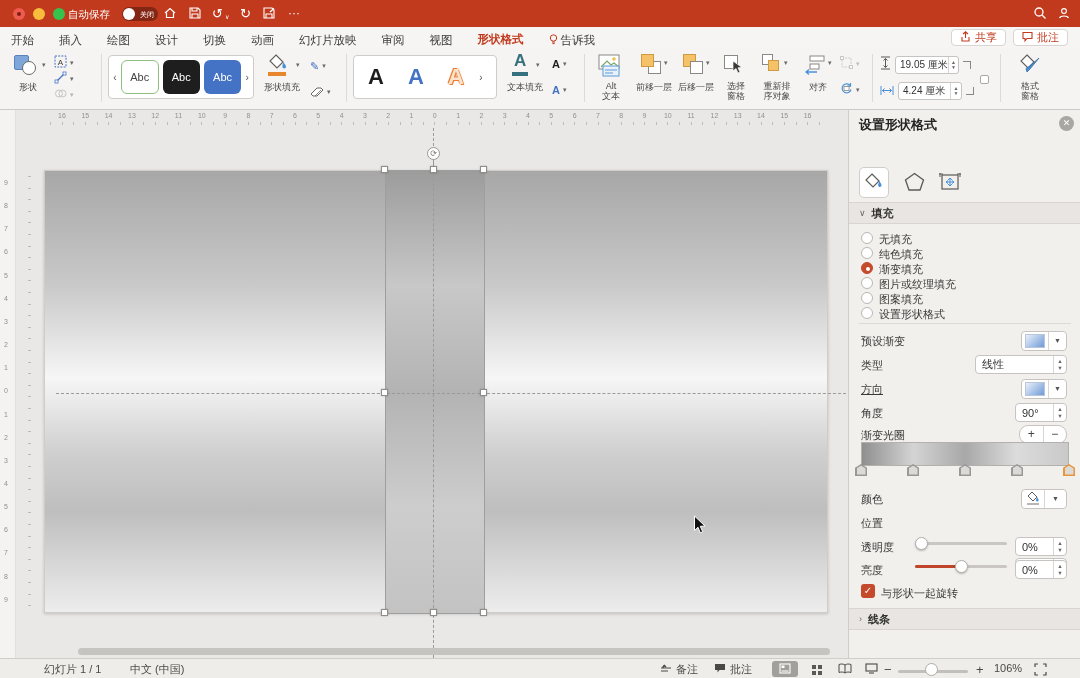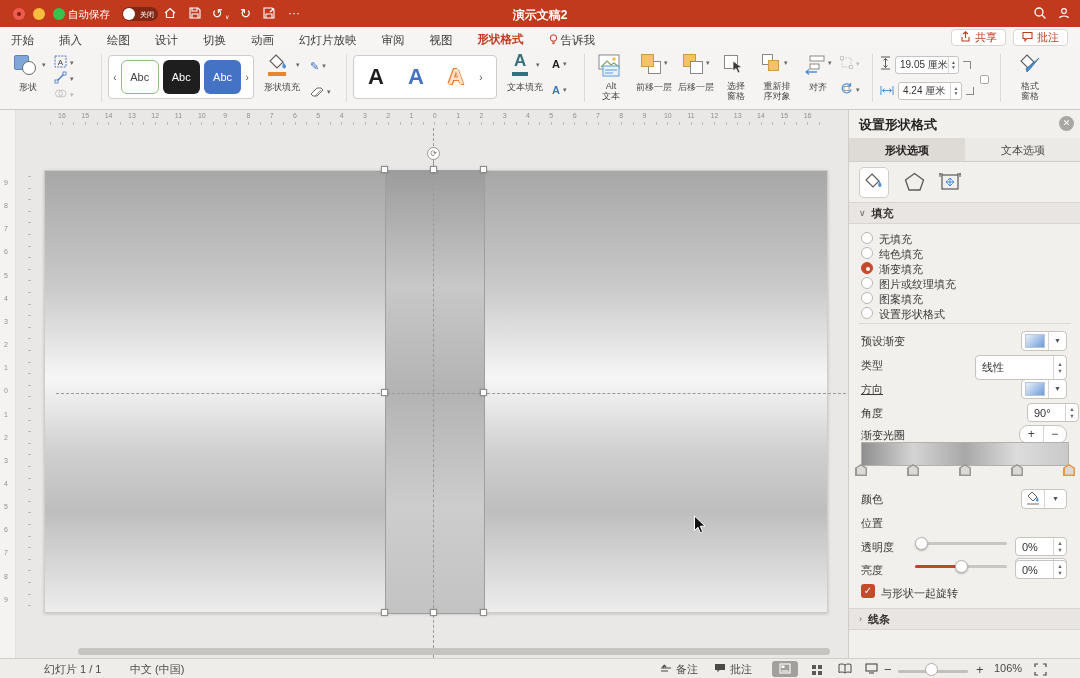--- a/index.html
+++ b/index.html
@@ -81,21 +81,21 @@
   .icon-flat{top:60px;width:30px;height:26px;display:flex;align-items:center;justify-content:center;}
   .band{left:0;width:232px;height:22px;background:#E8E5E2;border-top:1px solid #D8D5D2;border-bottom:1px solid #D8D5D2;display:flex;align-items:center;gap:6px;padding-left:10px;font-weight:bold;font-size:11px;color:#34332f;}
   .band .bch{font-weight:normal;font-size:9px;color:#6a6865;}
   .radio{width:12px;height:12px;border-radius:50%;background:#fff;border:1px solid #B9B6B3;}
   .radio.sel{background:#C5492B;border-color:#C5492B;}
   .radio.sel::after{content:"";position:absolute;left:4px;top:4px;width:4px;height:4px;border-radius:50%;background:#fff;}
   .prow-lbl{left:12px;font-size:11px;color:#3B3A39;white-space:nowrap;}
   .swatchbtn{width:46px;height:20px;background:#fff;border:1px solid #C6C3C0;border-radius:4px;display:flex;align-items:center;}
   .swatchbtn .sw{width:20px;height:14px;margin-left:3px;background:linear-gradient(135deg,#EAF1FA 0%,#6F9BD8 100%);border:1px solid #B9C6D9;}
   .swatchbtn .dd{flex:1;text-align:center;font-size:7px;color:#55534f;border-left:1px solid #D8D5D2;height:100%;line-height:18px;margin-left:3px;}
-  .combo{height:25px;background:#fff;border:1px solid #C6C3C0;border-radius:4px;display:flex;align-items:center;}
+  .combo{height:19px;background:#fff;border:1px solid #C6C3C0;border-radius:4px;display:flex;align-items:center;}
   .combo .cval{flex:1;padding-left:6px;font-size:11px;color:#333;}
   .combo .cstp{width:13px;height:100%;border-left:1px solid #D8D5D2;display:flex;flex-direction:column;align-items:center;justify-content:center;font-size:5.5px;color:#666;line-height:1.2;}
   .pnum{width:52px;height:19px;}
   .plusminus{width:48px;height:19px;background:#fff;border:1px solid #C6C3C0;border-radius:9px;display:flex;}
   .plusminus span{flex:1;text-align:center;line-height:17px;font-size:12px;color:#444;}
   .plusminus span:first-child{border-right:1px solid #D8D5D2;}
   #gbar{left:12px;top:332px;width:208px;height:24px;border:1px solid #B3B0AD;
     background:linear-gradient(90deg,#8F8F8F 0%,#D4D4D4 25%,#A8A8A8 50%,#DCDCDC 75%,#C9C9C9 100%);}
   .gstop{position:absolute;top:354px;width:12px;height:12px;clip-path:polygon(50% 0,100% 32%,100% 100%,0 100%,0 32%);background:#9A9896;}
   .gstop::after{content:"";position:absolute;left:1.5px;top:1.5px;width:9px;height:9px;clip-path:polygon(50% 0,100% 32%,100% 100%,0 100%,0 32%);background:#DCDAD7;}
@@ -140,21 +140,20 @@
     </div>
     <div class="abs tb-ic" style="left:212px;">↺<span class="abs" style="font-size:6px;top:4px;left:13px;">∨</span></div>
     <div class="abs tb-ic" style="left:240px;">↻</div>
     <div class="abs tb-svg" style="left:262px;">
       <svg width="14" height="14" viewBox="0 0 14 14">
           <path d="M2 2 H10 L12 4 V12 H2 Z M4 8 H10 V12 H4 Z" fill="none" stroke="#fff" stroke-width="1.1"></path>
           <path d="M8 6 L12 2.5" stroke="#fff" stroke-width="1.4"></path>
         </svg>
     </div>
     <div class="abs tb-txt" style="left:288px;top:6px;font-size:12px;">···</div>
-    <div id="win-title" class="abs">演示文稿2</div>
     <div class="abs tb-svg" style="left:1033px;">
       <svg width="14" height="14" viewBox="0 0 14 14">
           <circle cx="6" cy="6" r="4" fill="none" stroke="#fff" stroke-width="1.3"></circle>
           <path d="M9 9 L12.5 12.5" stroke="#fff" stroke-width="1.3"></path>
         </svg>
     </div>
     <div class="abs tb-svg" style="left:1057px;">
       <svg width="14" height="14" viewBox="0 0 14 14">
           <circle cx="7" cy="5" r="2.4" fill="none" stroke="#fff" stroke-width="1.1"></circle>
           <path d="M2.5 12 C3.5 9.3 10.5 9.3 11.5 12" fill="none" stroke="#fff" stroke-width="1.1"></path>
@@ -492,24 +491,20 @@
         </svg>
     </div>
 
     <div id="hscroll" class="abs"></div>
   </div>
 
   <div id="panel" class="abs">
     <div id="panel-title" class="abs">设置形状格式</div>
     <div id="panel-close" class="abs">✕</div>
 
-    <div class="ptabs abs">
-      <span class="ptab active">形状选项</span>
-      <span class="ptab">文本选项</span>
-    </div>
 
     <div class="abs icon-card" style="left:10px;">
       <span><svg width="20" height="19" viewBox="0 0 20 19">
             <path d="M8 2 L15 9 L9 15 L2 8 Z" fill="#fff" stroke="#5f5d5a" stroke-width="1.2"></path>
             <path d="M15 8.5 C16.5 10.5 17.5 12 17.5 13.2 A1.7 1.7 0 0 1 14.1 13.2 C14.1 12 15 10.5 15 8.5 Z" fill="#4A90D9"></path>
           </svg></span>
     </div>
     <div class="abs icon-flat" style="left:50px;">
       <span><svg width="21" height="20" viewBox="0 0 21 20">
             <path d="M10.5 1.5 L19.5 8 L16 18 H5 L1.5 8 Z" fill="none" stroke="#5A5958" stroke-width="1.3"></path>
@@ -557,21 +552,21 @@
       <span class="cstp">▲<br>▼</span>
     </div>
 
     <span class="abs prow-lbl" style="top:272px;text-decoration:underline;">方向</span>
     <div class="abs swatchbtn" style="left:172px;top:269px;">
       <span class="sw"></span>
         <span class="dd">▼</span>
     </div>
 
     <span class="abs prow-lbl" style="top:296px;">角度</span>
-    <div class="abs combo pnum" style="left:166px;top:293px;margin-left:12px;">
+    <div class="abs combo pnum" style="left:166px;top:293px;">
       <span class="cval">90°</span>
       <span class="cstp">▲<br>▼</span>
     </div>
 
     <span class="abs prow-lbl" style="top:318px;">渐变光圈</span>
     <div class="abs plusminus" style="left:170px;top:315px;">
       <span>+</span>
         <span>−</span>
     </div>
 

